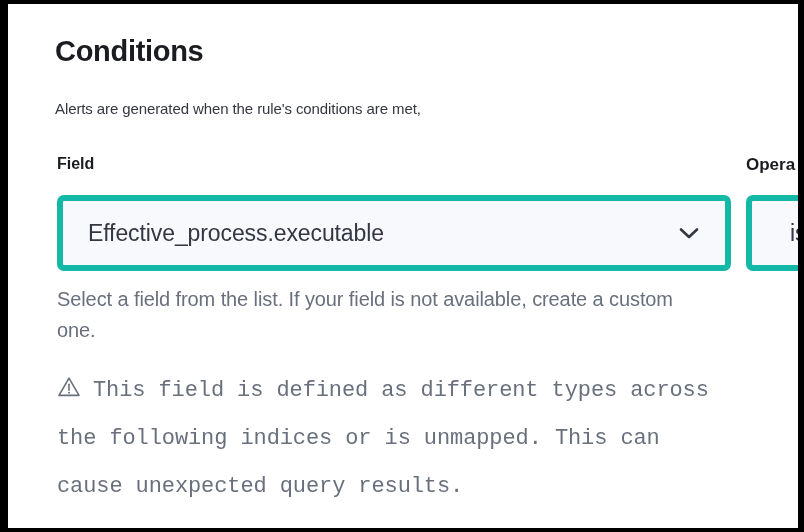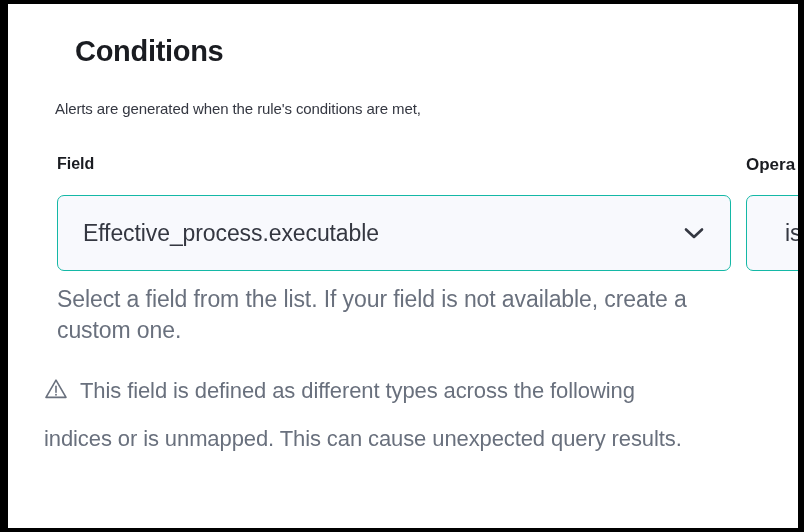--- a/index.html
+++ b/index.html
@@ -38,21 +38,20 @@
   
   .heading {
     position: absolute;
     left: 47px;
     top: 31px;
     font-size: 29px;
     font-weight: bold;
     color: #1a1c21;
     letter-spacing: -0.3px;
     white-space: nowrap;
-    margin-left: 20px;
   }
 
   
   .description {
     position: absolute;
     left: 47px;
     top: 96px;
     font-size: 15px;
     font-weight: 400;
     color: #343741;
@@ -80,21 +79,21 @@
     font-weight: bold;
     color: #1a1c21;
     white-space: nowrap;
   }
 
   
   .combo {
     position: absolute;
     box-sizing: border-box;
     background: #f8f9fd;
-    border: 1px solid #14b8a6;
+    border: 6px solid #14b8a6;
     border-radius: 7px;
   }
   .combo.field {
     left: 49px;
     top: 191px;
     width: 674px;
     height: 76px;
   }
   .combo.operator {
     left: 738px;
@@ -125,36 +124,37 @@
     display: block;
   }
   .chevron svg { display:block; }
 
   
   .helper {
     position: absolute;
     left: 49px;
     top: 280px;
     width: 640px;
-    font-size: 23px;
+    font-size: 20px;
     line-height: 31px;
     color: #69707d;
     letter-spacing: -0.1px;
   }
 
   
   .warning {
     position: absolute;
-    left: 36px;
+    left: 49px;
     top: 363px;
     width: 660px;
     font-size: 22px;
     line-height: 48px;
     color: #69707d;
     letter-spacing: -0.1px;
+    font-family: Liberation Mono, monospace;
   }
   .warn-icon {
     display: inline-block;
     vertical-align: -3px;
     width: 24px;
     height: 24px;
     margin-right: 12px;
   }
   .warn-icon svg { display: block; }
 </style>

